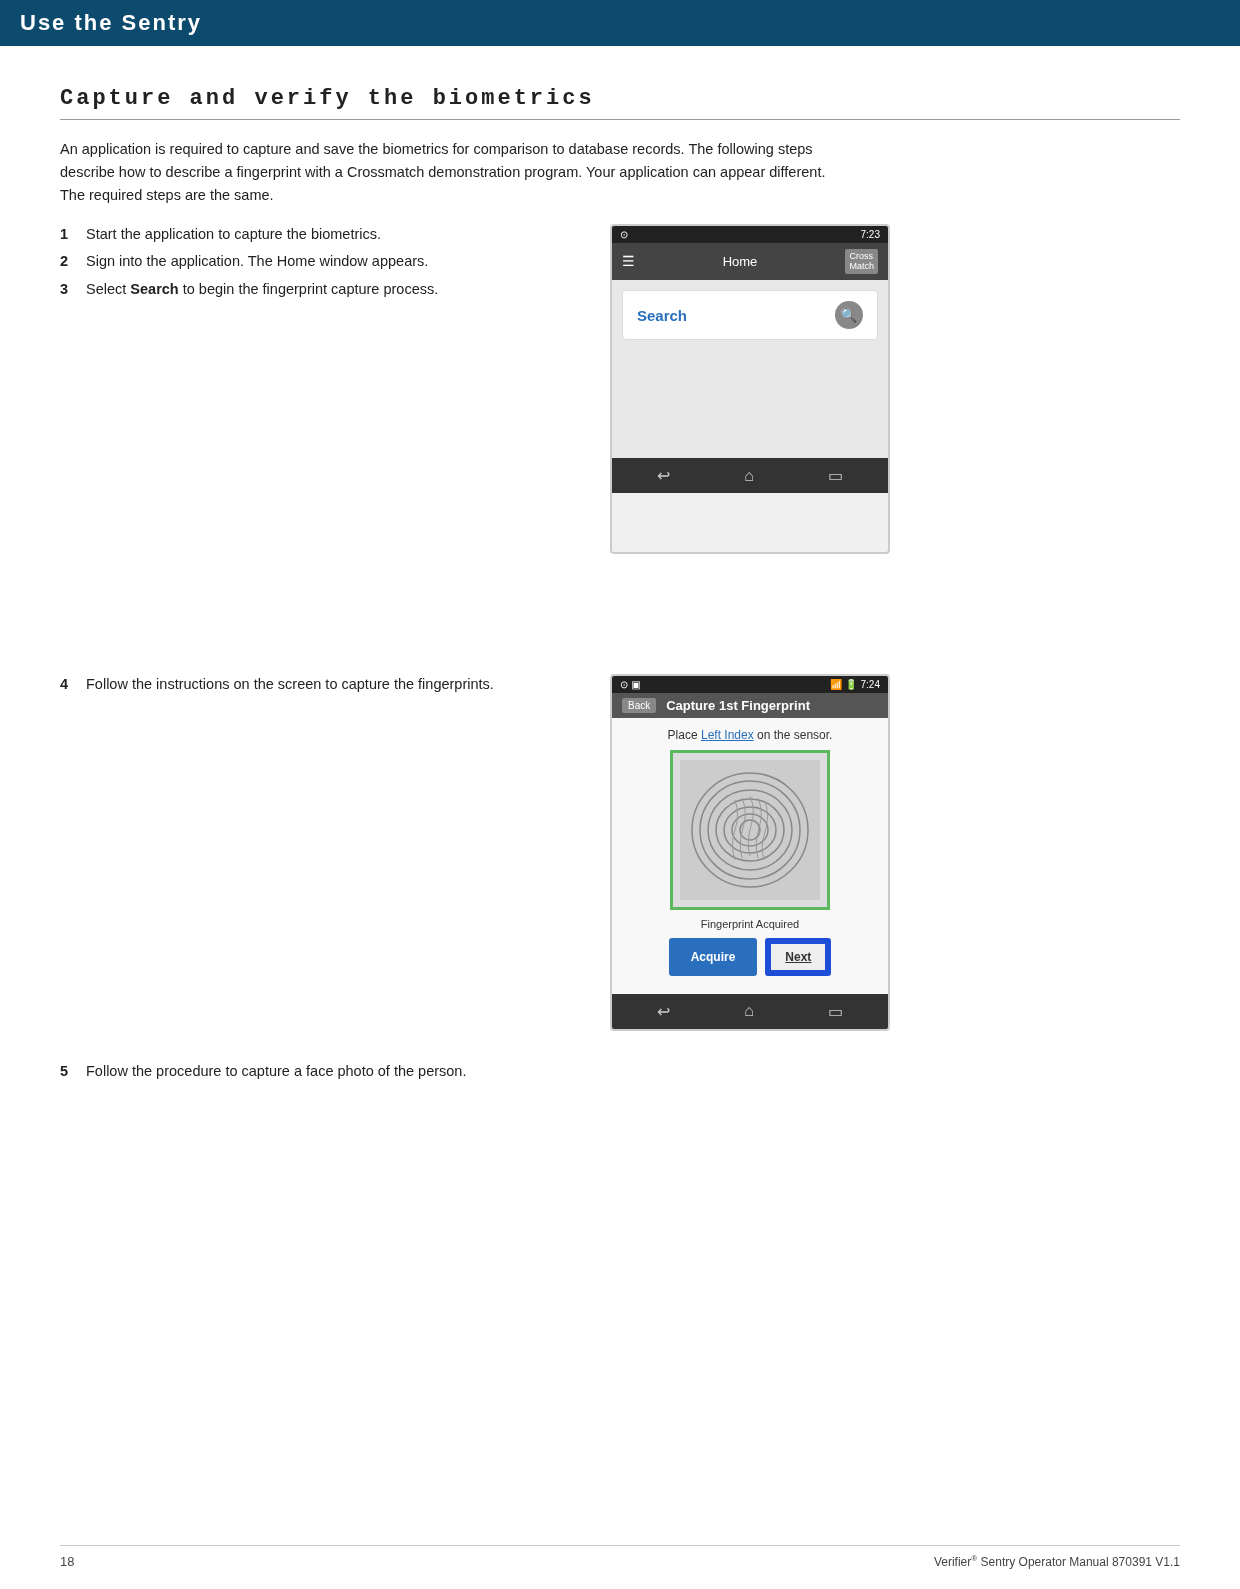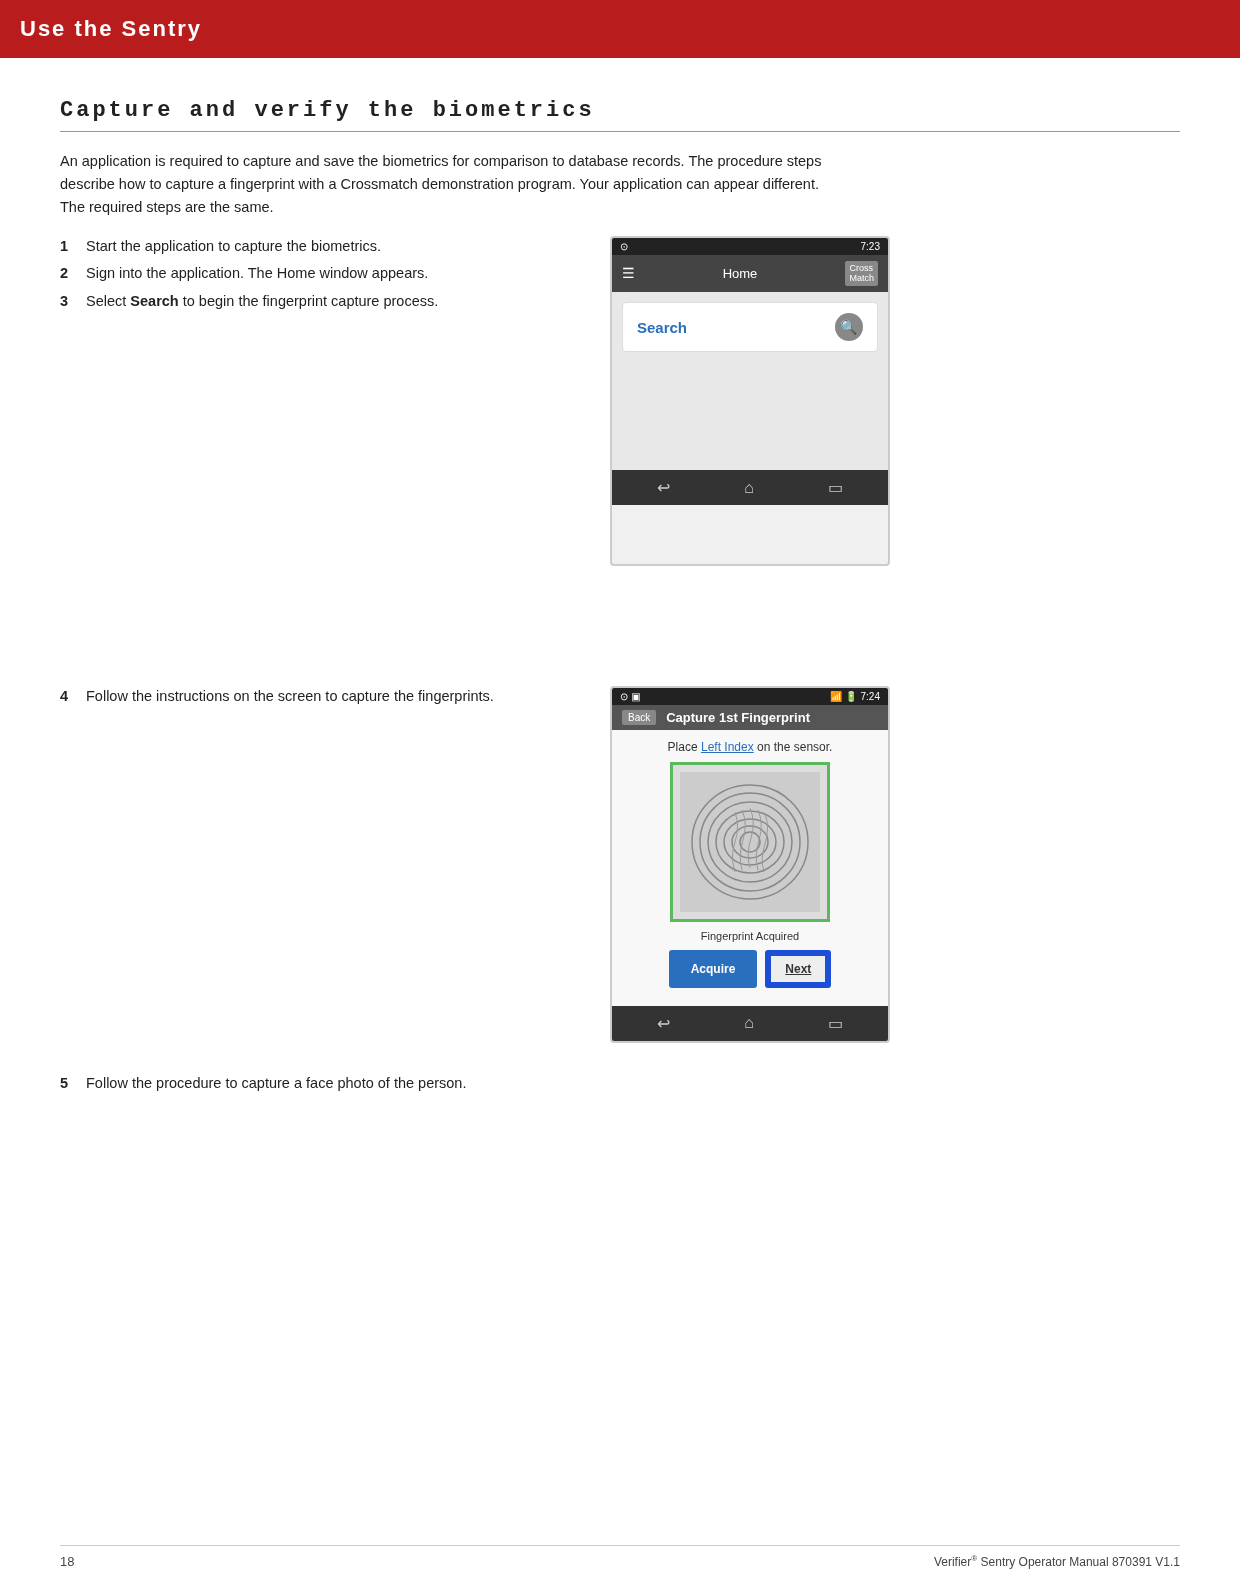--- a/index.html
+++ b/index.html
@@ -8,23 +8,23 @@
       background: #fff;
       width: 1240px;
       min-height: 1589px;
       position: relative;
       font-size: 15px;
       color: #222;
     }
 
     
     .header-bar {
-      background: #b91c1c;
-      color: #fff;
-      padding: 16px 20px;
+      background: #0c4a6e;
+      color: #fff;
+      padding: 10px 20px;
       font-size: 22px;
       font-weight: bold;
       letter-spacing: 2px;
     }
 
     .main-content {
       padding: 40px 60px 40px 60px;
     }
 
     
@@ -336,21 +336,21 @@
 
 <div class="header-bar">
   <span>Use the Sentry</span>
 </div>
 
 <div class="main-content">
 
   <div class="section-title">Capture and verify the biometrics</div>
   <hr class="section-divider">
 
-  <p class="intro-para">An application is required to capture and save the biometrics for comparison to database records. The procedure steps describe how to capture a fingerprint with a Crossmatch demonstration program. Your application can appear different. The required steps are the same.</p>
+  <p class="intro-para">An application is required to capture and save the biometrics for comparison to database records. The following steps describe how to describe a fingerprint with a Crossmatch demonstration program. Your application can appear different. The required steps are the same.</p>
 
   <div class="steps-section">
     <div class="steps-list">
 
       <div class="step-item">
         <span class="step-number">1</span>
         <span class="step-text">Start the application to capture the biometrics.</span>
       </div>
 
       <div class="step-item">

